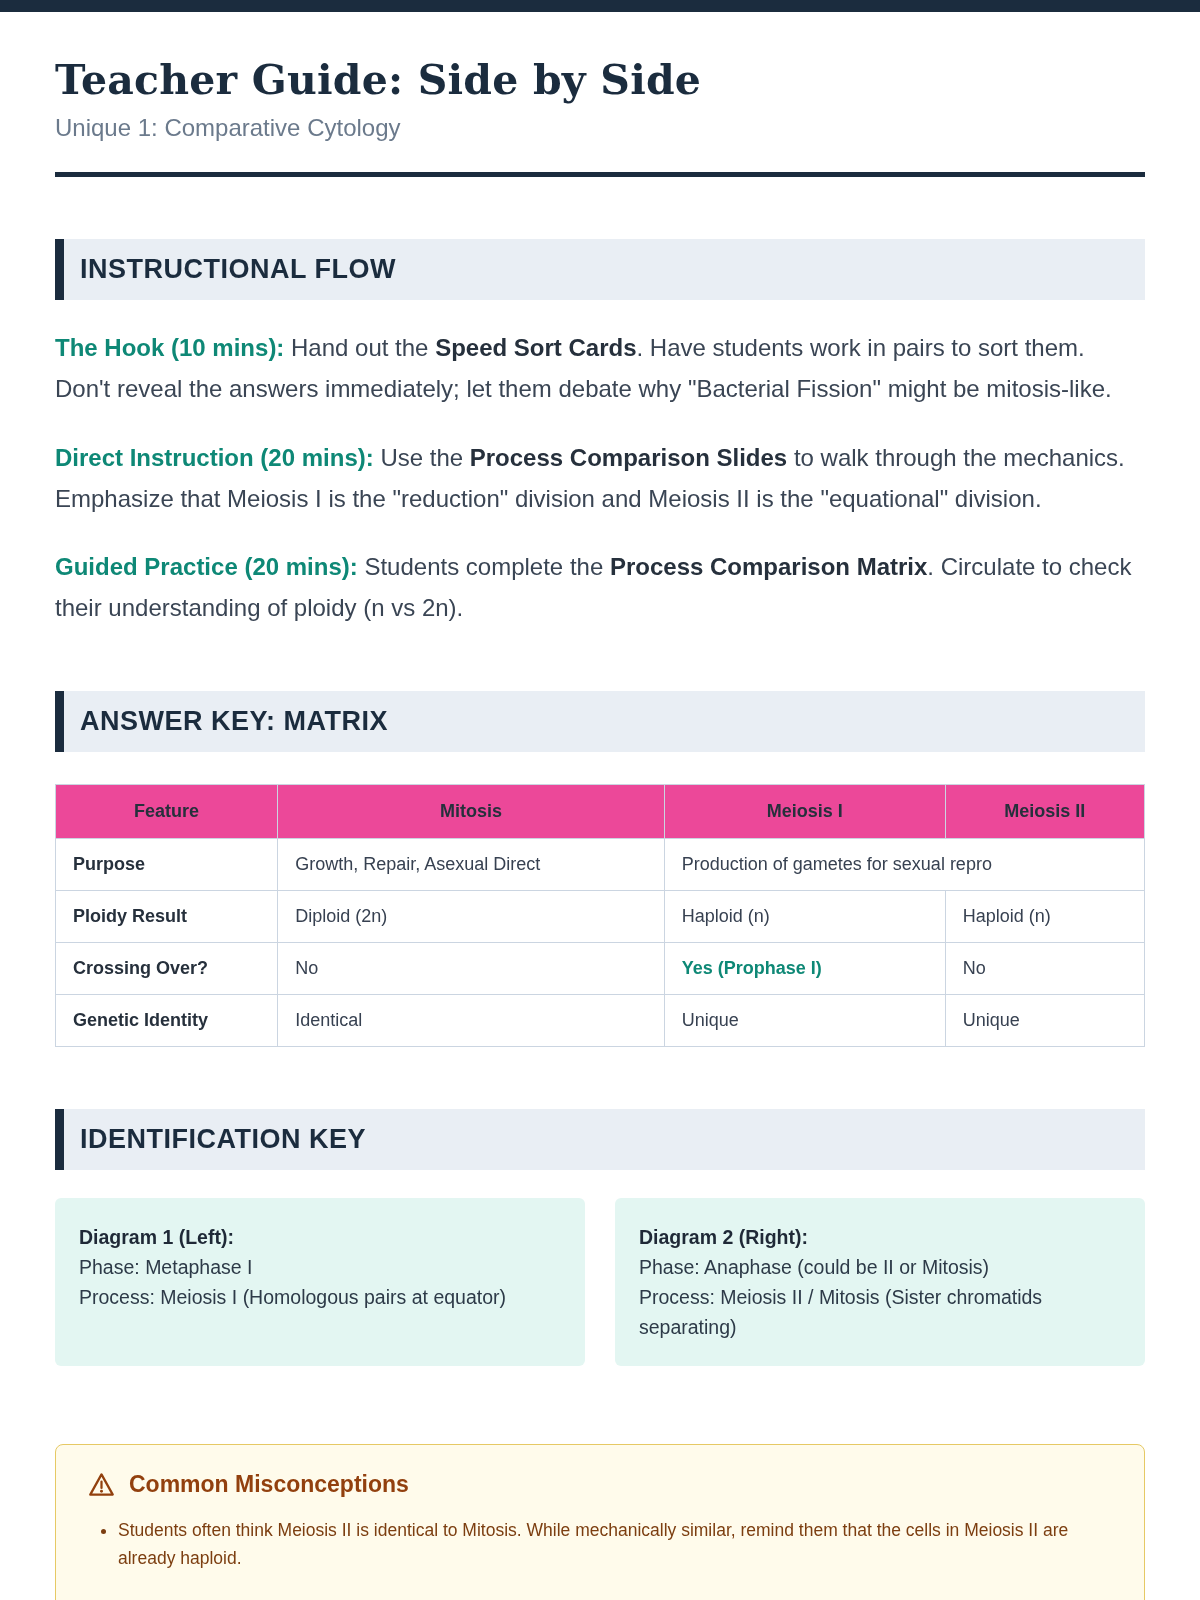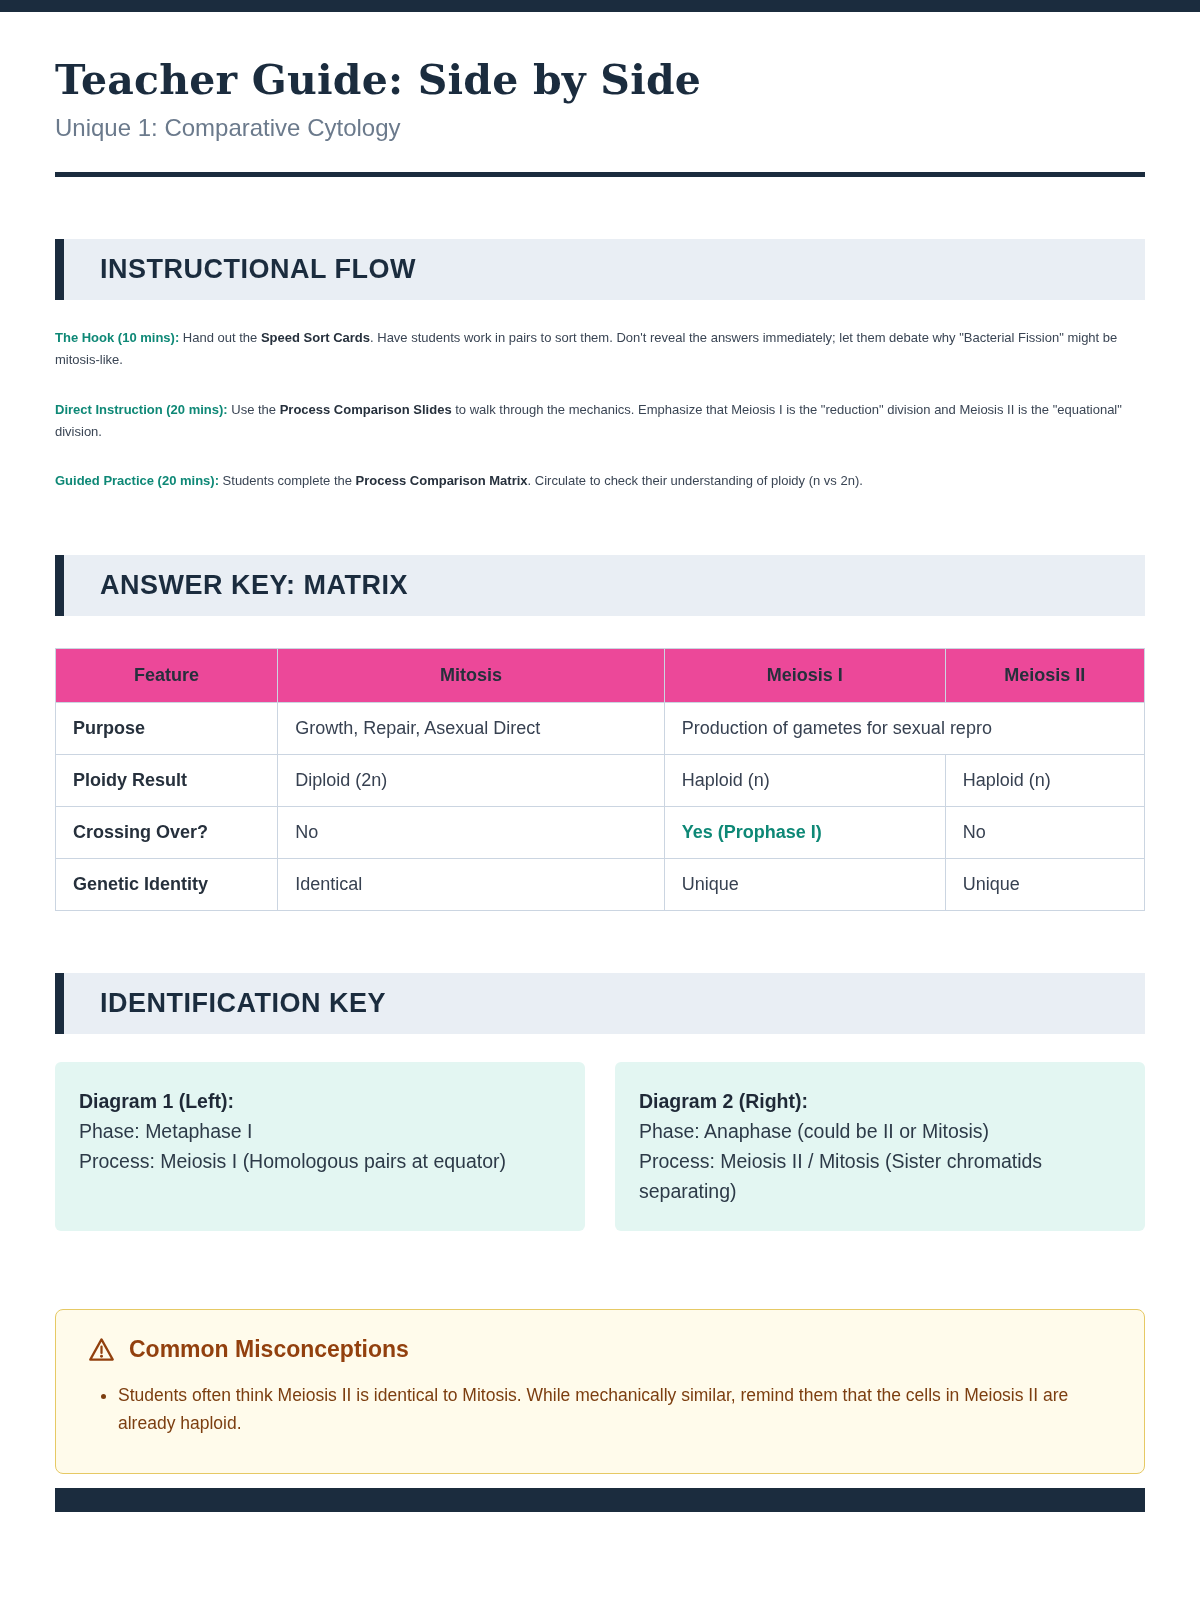--- a/index.html
+++ b/index.html
@@ -22,28 +22,28 @@
     margin-top: 44px;
     letter-spacing: 0.2px;
   }
   .subtitle { font-size: 24px; color: #6b7a8c; margin-top: 10px; }
   .rule { height: 5px; background: var(--navy); border: none; margin-top: 30px; }
 
   .section-heading {
     margin-top: 62px;
     background: var(--heading_bg);
     border-left: 9px solid var(--navy);
-    padding: 15px 0 15px 36px;
+    padding: 15px 0 15px 16px;
     font-size: 27px;
     font-weight: bold;
     color: var(--navy);
     letter-spacing: 0.5px;
   }
 
-  .flow-para { font-size: 13px; line-height: 1.72; margin-top: 27px; color: #3a4554; }
+  .flow-para { font-size: 24px; line-height: 1.72; margin-top: 27px; color: #3a4554; }
   .flow-para .lead { color: var(--teal); font-weight: bold; }
   .flow-para strong { color: #26303c; }
 
   table.matrix {
     width: 100%;
     border-collapse: collapse;
     margin-top: 32px;
     font-size: 18px;
   }
   .matrix th, .matrix td {

